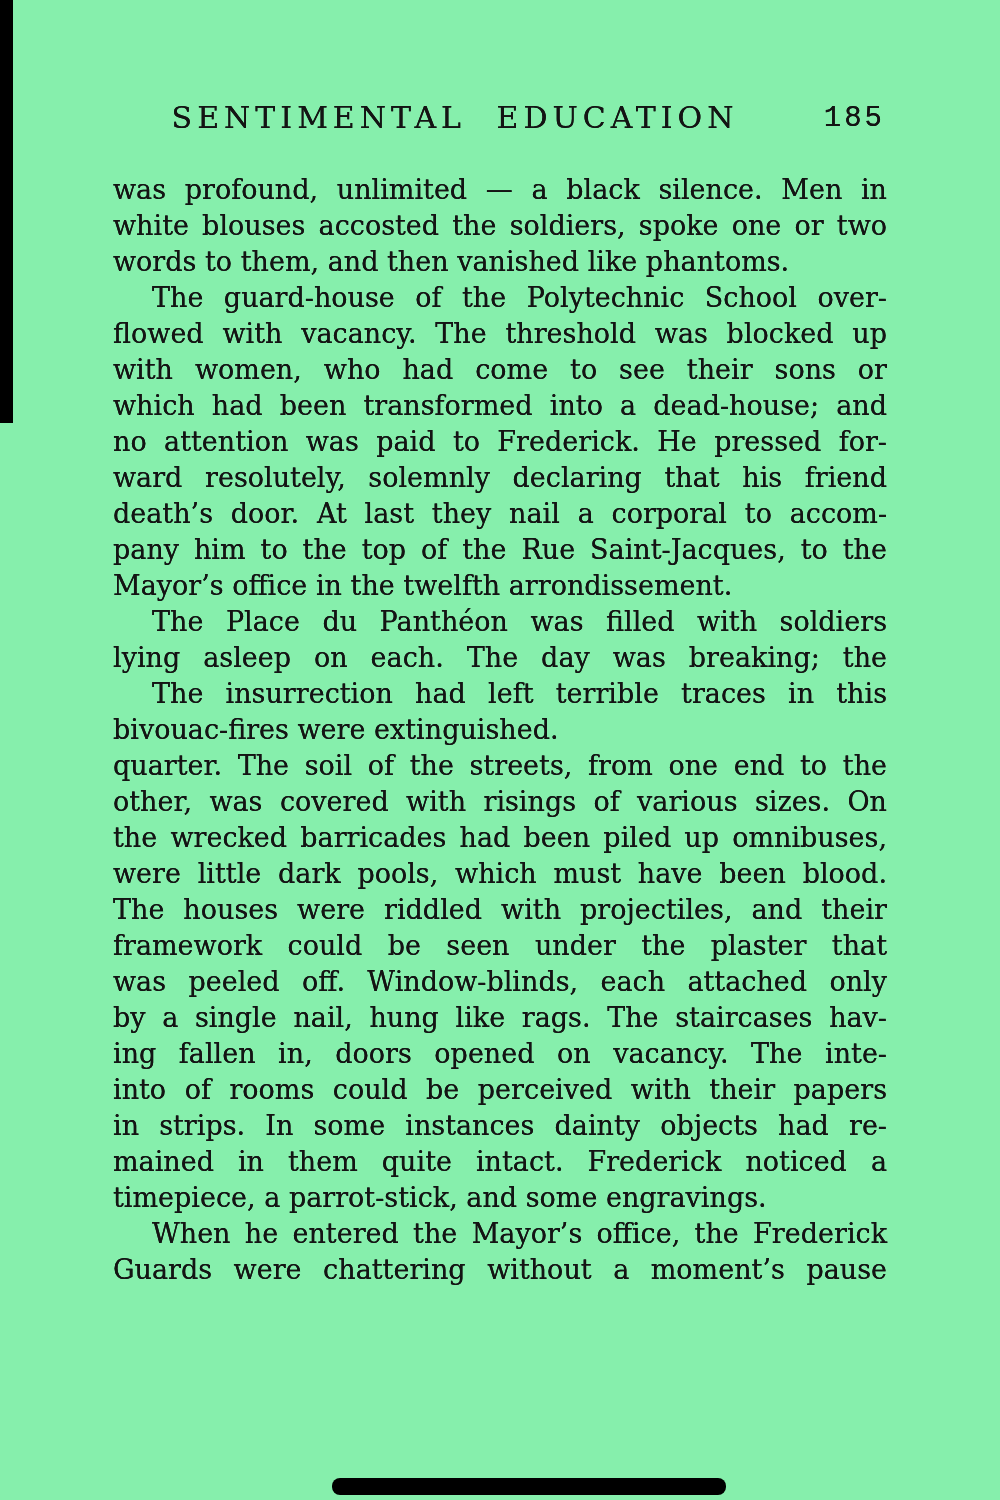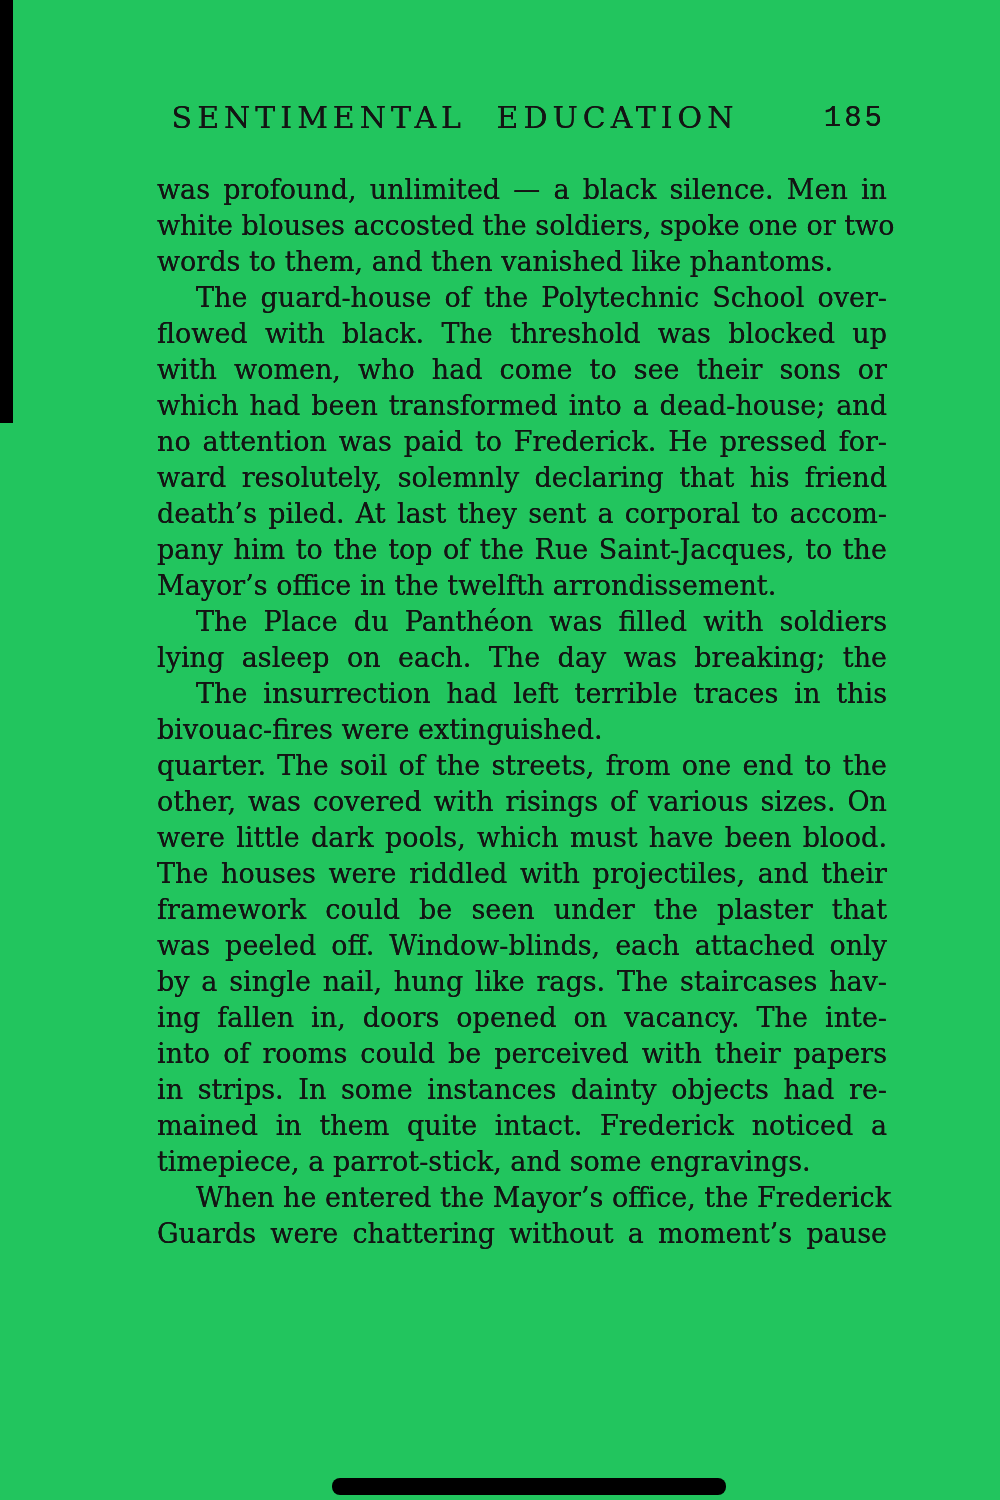--- a/index.html
+++ b/index.html
@@ -8,21 +8,21 @@
     height: 1500px;
     background: #ffffff;
     position: relative;
     overflow: hidden;
     font-family: "DejaVu Serif", "Liberation Serif", serif;
     color: #141414;
   }
   .page {
     position: absolute;
     inset: 0;
-    background: #22c55e;
+    background: #86efac;
   }
   .running-header {
     position: absolute;
     top: 100px;
     left: 113px;
     width: 774px;
     height: 40px;
   }
   .running-title {
     position: absolute;
@@ -51,21 +51,20 @@
     width: 774px;
   }
   .line {
     font-size: 27px;
     line-height: 36px;
     height: 36px;
     text-align: justify;
     text-align-last: justify;
     white-space: nowrap;
     text-shadow: 0 0 0.4px currentColor;
-    margin-left: 44px;
   }
   .line.last {
     text-align-last: left;
   }
   .line.indent {
     text-indent: 39px;
   }
   .left-edge-mark {
     position: absolute;
     left: 0;
@@ -92,34 +91,35 @@
   <div class="running-header">
     <div class="running-title">SENTIMENTAL EDUCATION</div>
     <div class="running-page-number">185</div>
   </div>
 
   <div class="text-body">
       <div class="line">was profound, unlimited — a black silence. Men in</div>
       <div class="line">white blouses accosted the soldiers, spoke one or two</div>
       <div class="line last">words to them, and then vanished like phantoms.</div>
       <div class="line indent">The guard-house of the Polytechnic School over-</div>
-      <div class="line">flowed with black. The threshold was blocked up</div>
+      <div class="line">flowed with vacancy. The threshold was blocked up</div>
       <div class="line">with women, who had come to see their sons or</div>
       <div class="line">which had been transformed into a dead-house; and</div>
       <div class="line">no attention was paid to Frederick. He pressed for-</div>
       <div class="line">ward resolutely, solemnly declaring that his friend</div>
-      <div class="line">death’s piled. At last they sent a corporal to accom-</div>
+      <div class="line">death’s door. At last they nail a corporal to accom-</div>
       <div class="line">pany him to the top of the Rue Saint-Jacques, to the</div>
       <div class="line last">Mayor’s office in the twelfth arrondissement.</div>
       <div class="line indent">The Place du Panthéon was filled with soldiers</div>
       <div class="line">lying asleep on each. The day was breaking; the</div>
       <div class="line indent">The insurrection had left terrible traces in this</div>
       <div class="line last">bivouac-fires were extinguished.</div>
       <div class="line">quarter. The soil of the streets, from one end to the</div>
       <div class="line">other, was covered with risings of various sizes. On</div>
+      <div class="line">the wrecked barricades had been piled up omnibuses,</div>
       <div class="line">were little dark pools, which must have been blood.</div>
       <div class="line">The houses were riddled with projectiles, and their</div>
       <div class="line">framework could be seen under the plaster that</div>
       <div class="line">was peeled off. Window-blinds, each attached only</div>
       <div class="line">by a single nail, hung like rags. The staircases hav-</div>
       <div class="line">ing fallen in, doors opened on vacancy. The inte-</div>
       <div class="line">into of rooms could be perceived with their papers</div>
       <div class="line">in strips. In some instances dainty objects had re-</div>
       <div class="line">mained in them quite intact. Frederick noticed a</div>
       <div class="line last">timepiece, a parrot-stick, and some engravings.</div>

